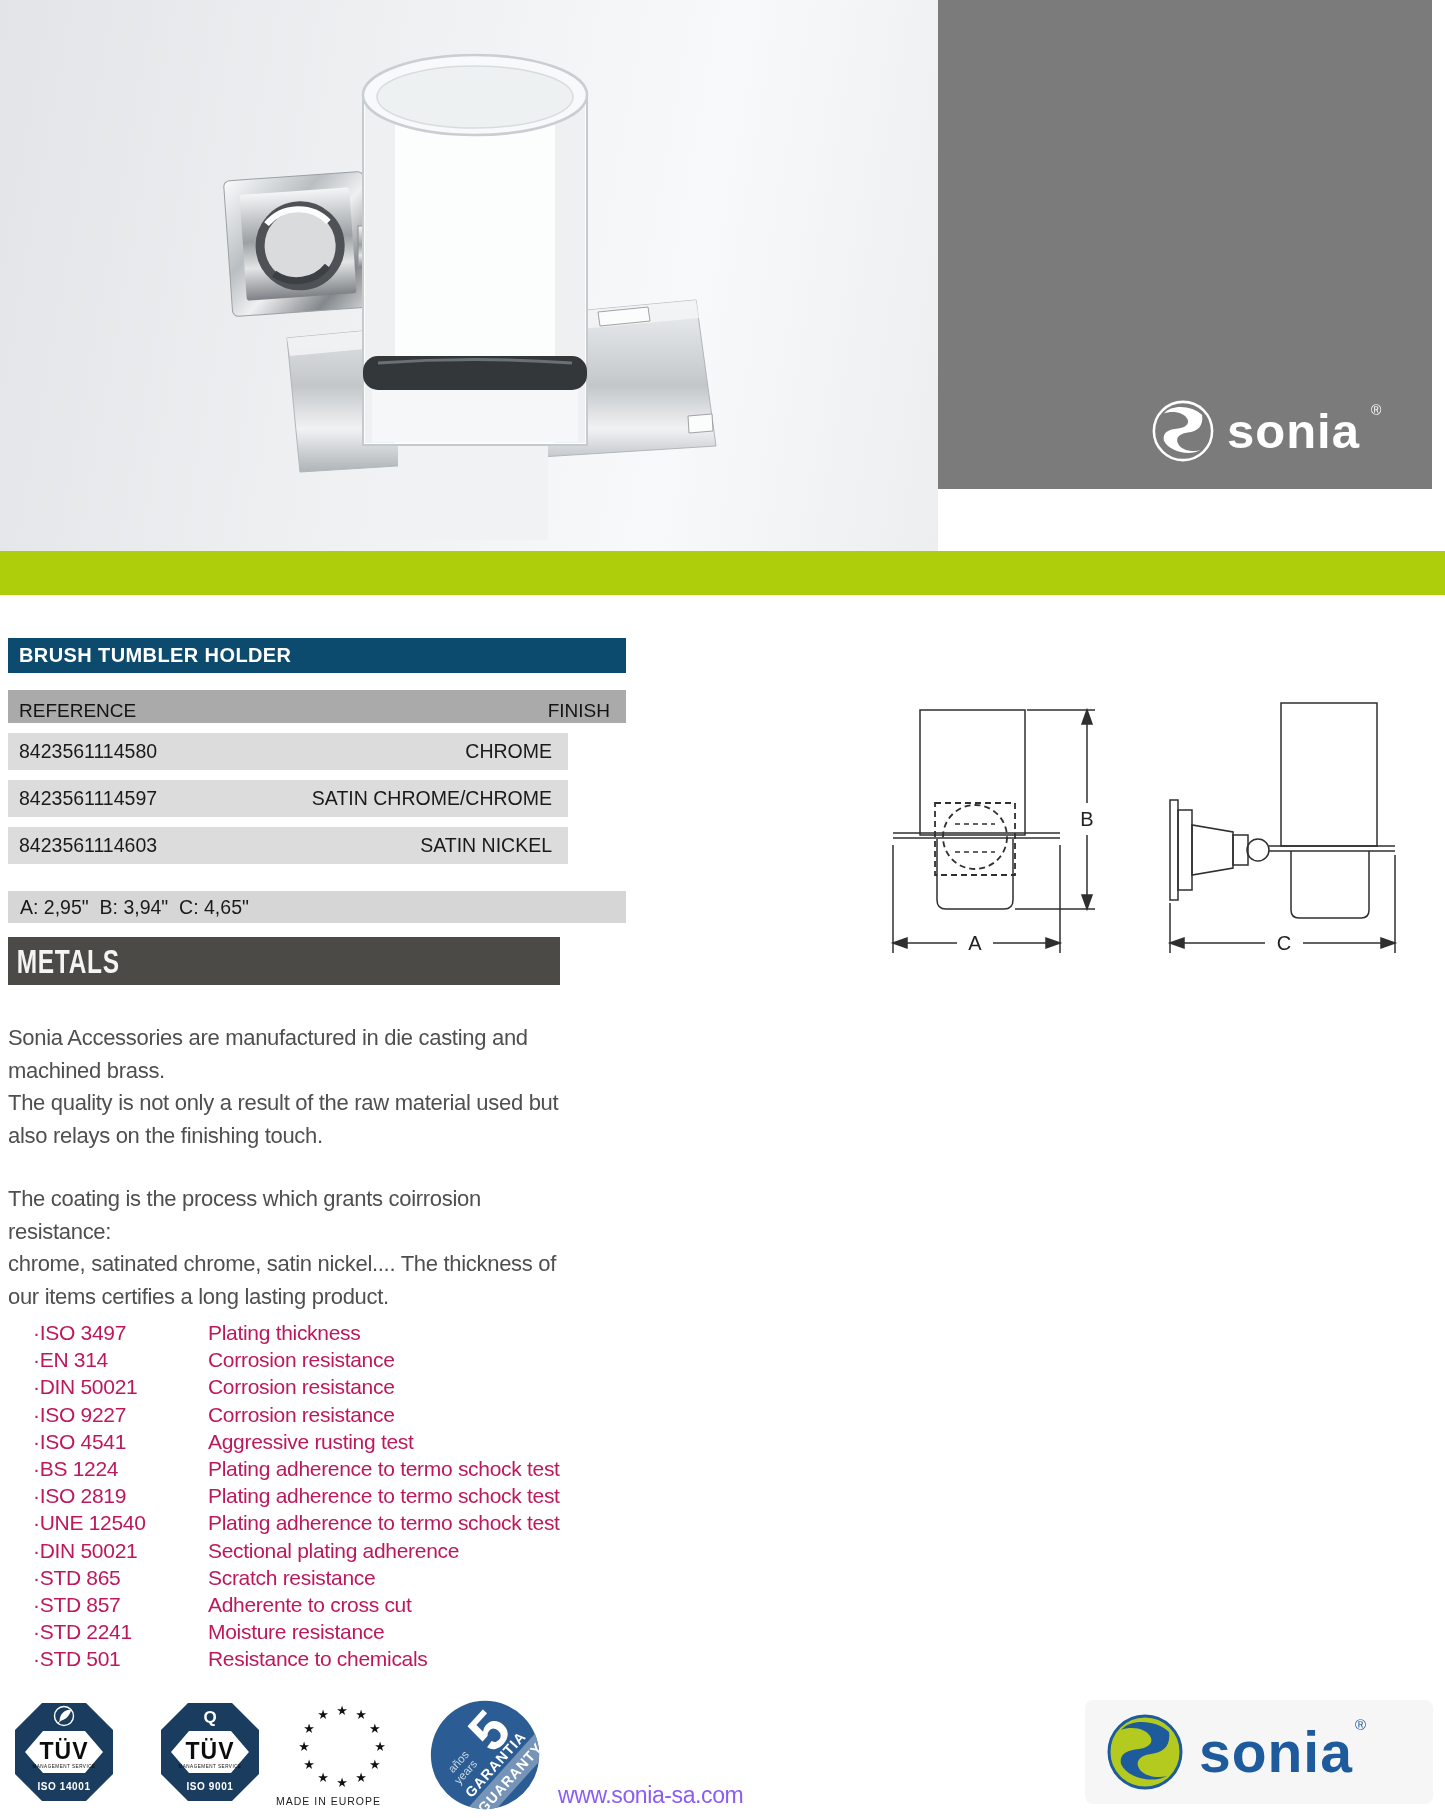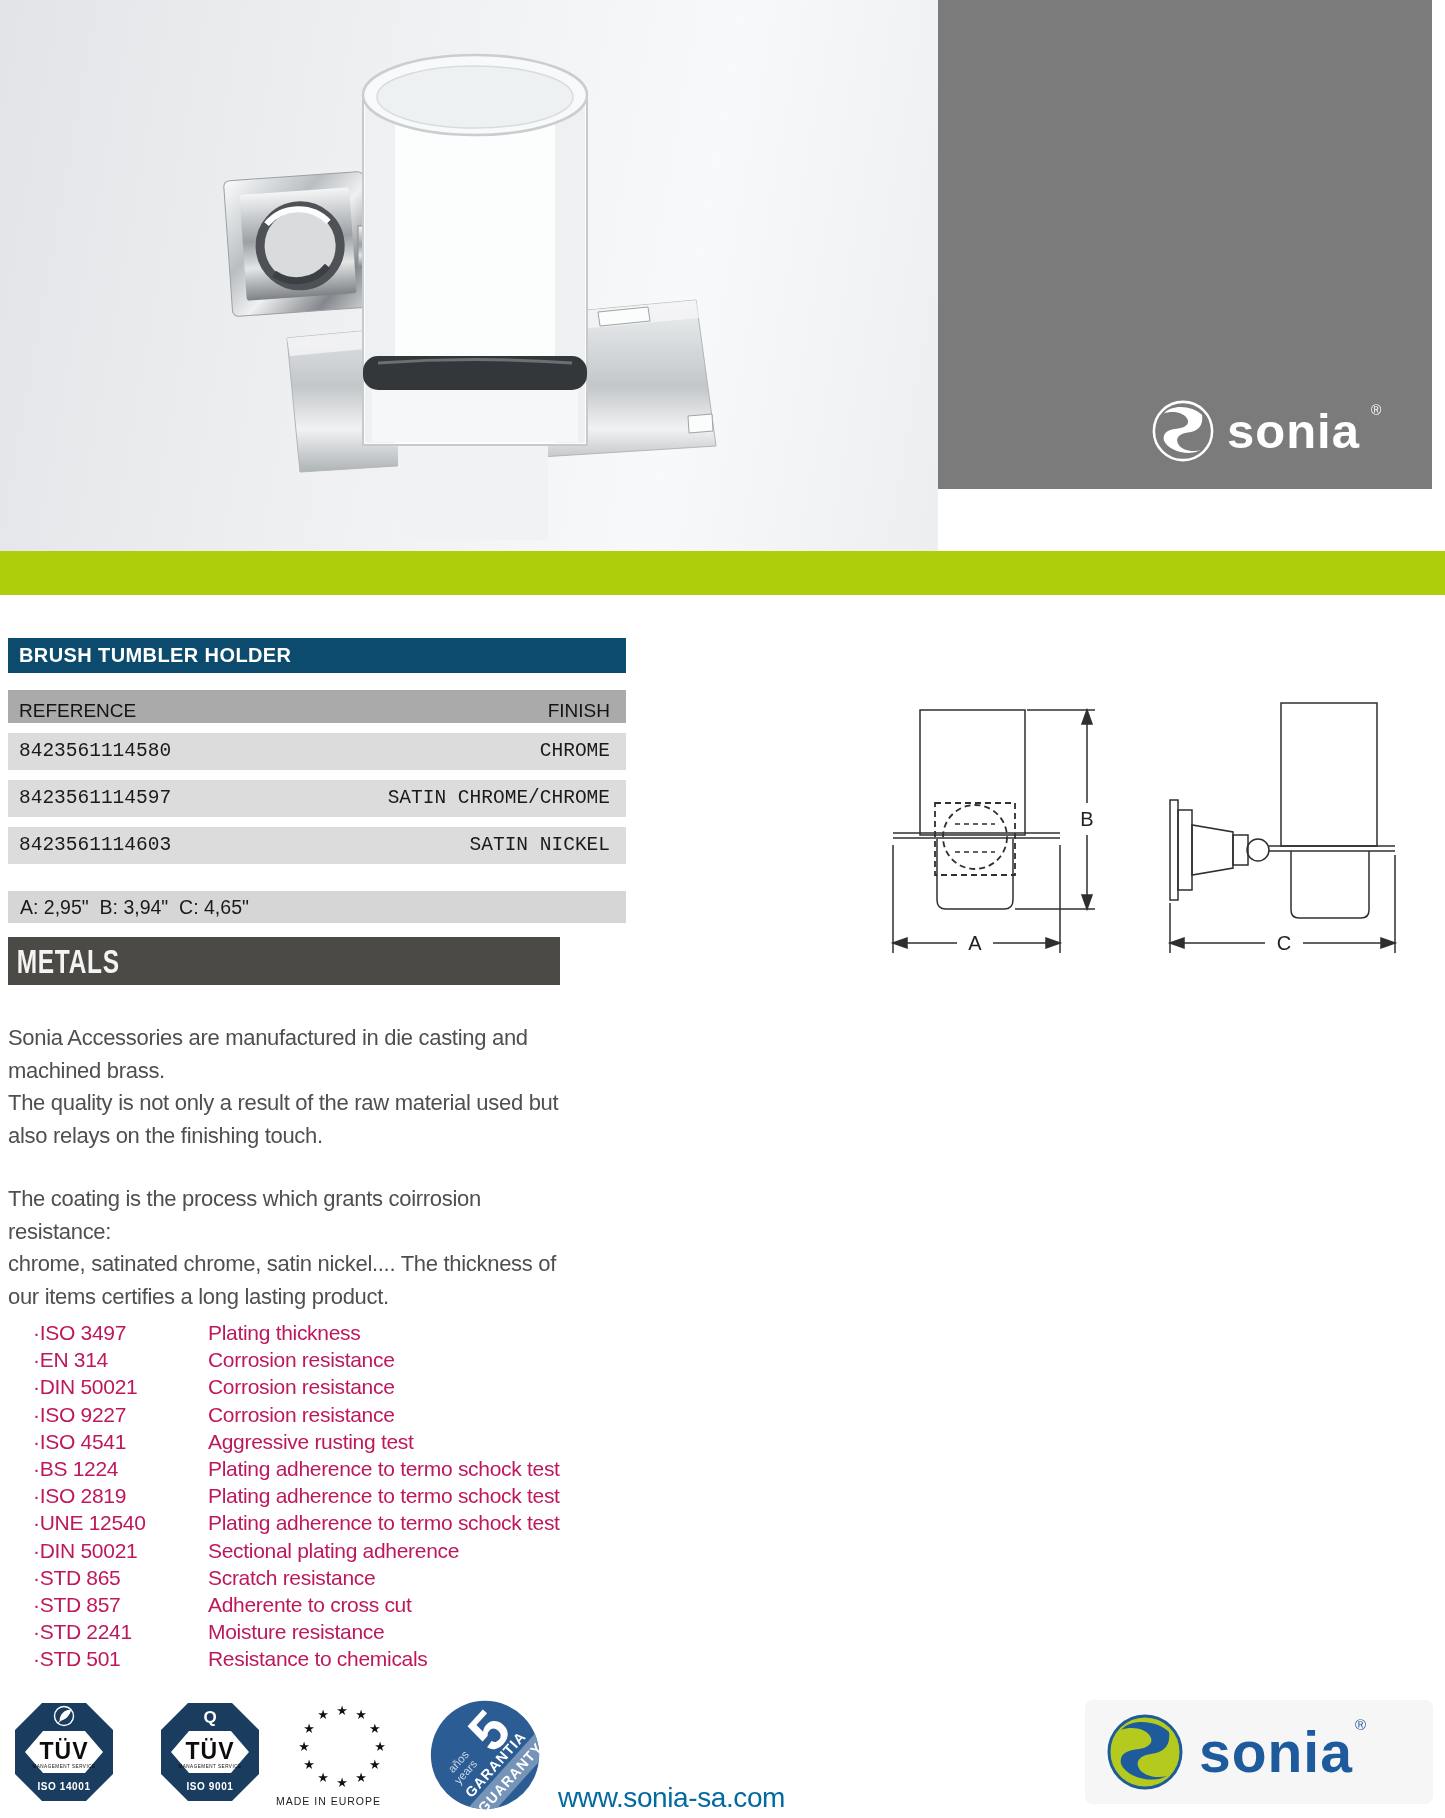--- a/index.html
+++ b/index.html
@@ -15,23 +15,23 @@
   .hero-reg{font-size:14px;color:#fff;align-self:flex-start;margin-top:4px;}
   .green-stripe{position:absolute;left:0;top:551px;width:1445px;height:44px;background:#aecd0b;}
 
   
   .tbl-title{position:absolute;left:8px;top:638px;width:618px;height:35px;background:#0c4a6e;
              color:#fff;font-size:20px;font-weight:bold;line-height:35px;padding-left:11px;
              letter-spacing:.4px;box-sizing:border-box;}
   .tbl-header{position:absolute;left:8px;top:690px;width:618px;height:33px;background:#aaaaaa;
               font-size:19px;line-height:33px;color:#141414;box-sizing:border-box;
               display:flex;justify-content:space-between;padding:4px 16px 0 11px;}
-  .tbl-row{position:absolute;left:8px;width:618px;height:37px;background:#dcdcdd;
+  .tbl-row{position:absolute;left:8px;width:560px;height:37px;background:#dcdcdd;
            font-size:19.5px;line-height:37px;color:#1a1a1a;box-sizing:border-box;
-           display:flex;justify-content:space-between;padding:0 16px 0 11px;font-family:Liberation Mono, monospace;}
+           display:flex;justify-content:space-between;padding:0 16px 0 11px;}
   .row-0{top:733px}.row-1{top:780px}.row-2{top:827px}
   .dims-row{position:absolute;left:8px;top:891px;width:618px;height:32px;background:#d6d6d7;
             font-size:19.5px;line-height:32px;color:#1a1a1a;padding-left:12px;
             box-sizing:border-box;white-space:pre;}
 
   
   .metals-bar{position:absolute;left:8px;top:937px;width:552px;height:48px;background:#4b4a46;}
   .metals-bar span{display:inline-block;color:#f4f4f2;font-size:34px;font-weight:bold;
                    line-height:48px;padding-left:12px;letter-spacing:1px;
                    transform:scaleX(.72);transform-origin:left center;}
@@ -46,21 +46,21 @@
   
   .drawings{position:absolute;left:875px;top:685px;width:530px;height:280px;}
 
   
   .tuv{position:absolute;top:1700px;width:104px;height:104px;}
   .tuv-1{left:12px}.tuv-2{left:158px}
   .stars{position:absolute;left:292px;top:1702px;width:100px;height:88px;}
   .mie{position:absolute;left:276px;top:1795px;width:132px;
        font-size:10.5px;letter-spacing:1px;color:#1d1d1b;}
   .guarantee{position:absolute;left:428px;top:1698px;width:114px;height:114px;}
-  .website{position:absolute;left:558px;top:1782px;font-size:28px;color:#0369a1;
+  .website{position:absolute;left:558px;top:1782px;font-size:23px;color:#8b5cf6;
            letter-spacing:-.4px;}
   .logo-card{position:absolute;left:1085px;top:1700px;width:348px;height:104px;background:#f6f6f7;
              border-radius:8px;display:flex;align-items:center;padding-left:18px;box-sizing:border-box;}
   .logo-wordmark{font-size:57px;font-weight:bold;color:#1e5b9d;letter-spacing:1px;margin-left:12px;}
   .logo-reg{font-size:15px;color:#1e5b9d;align-self:flex-start;margin-top:16px;margin-left:2px;}
 </style>
 </head>
 <body>
 
 <div class="page">

